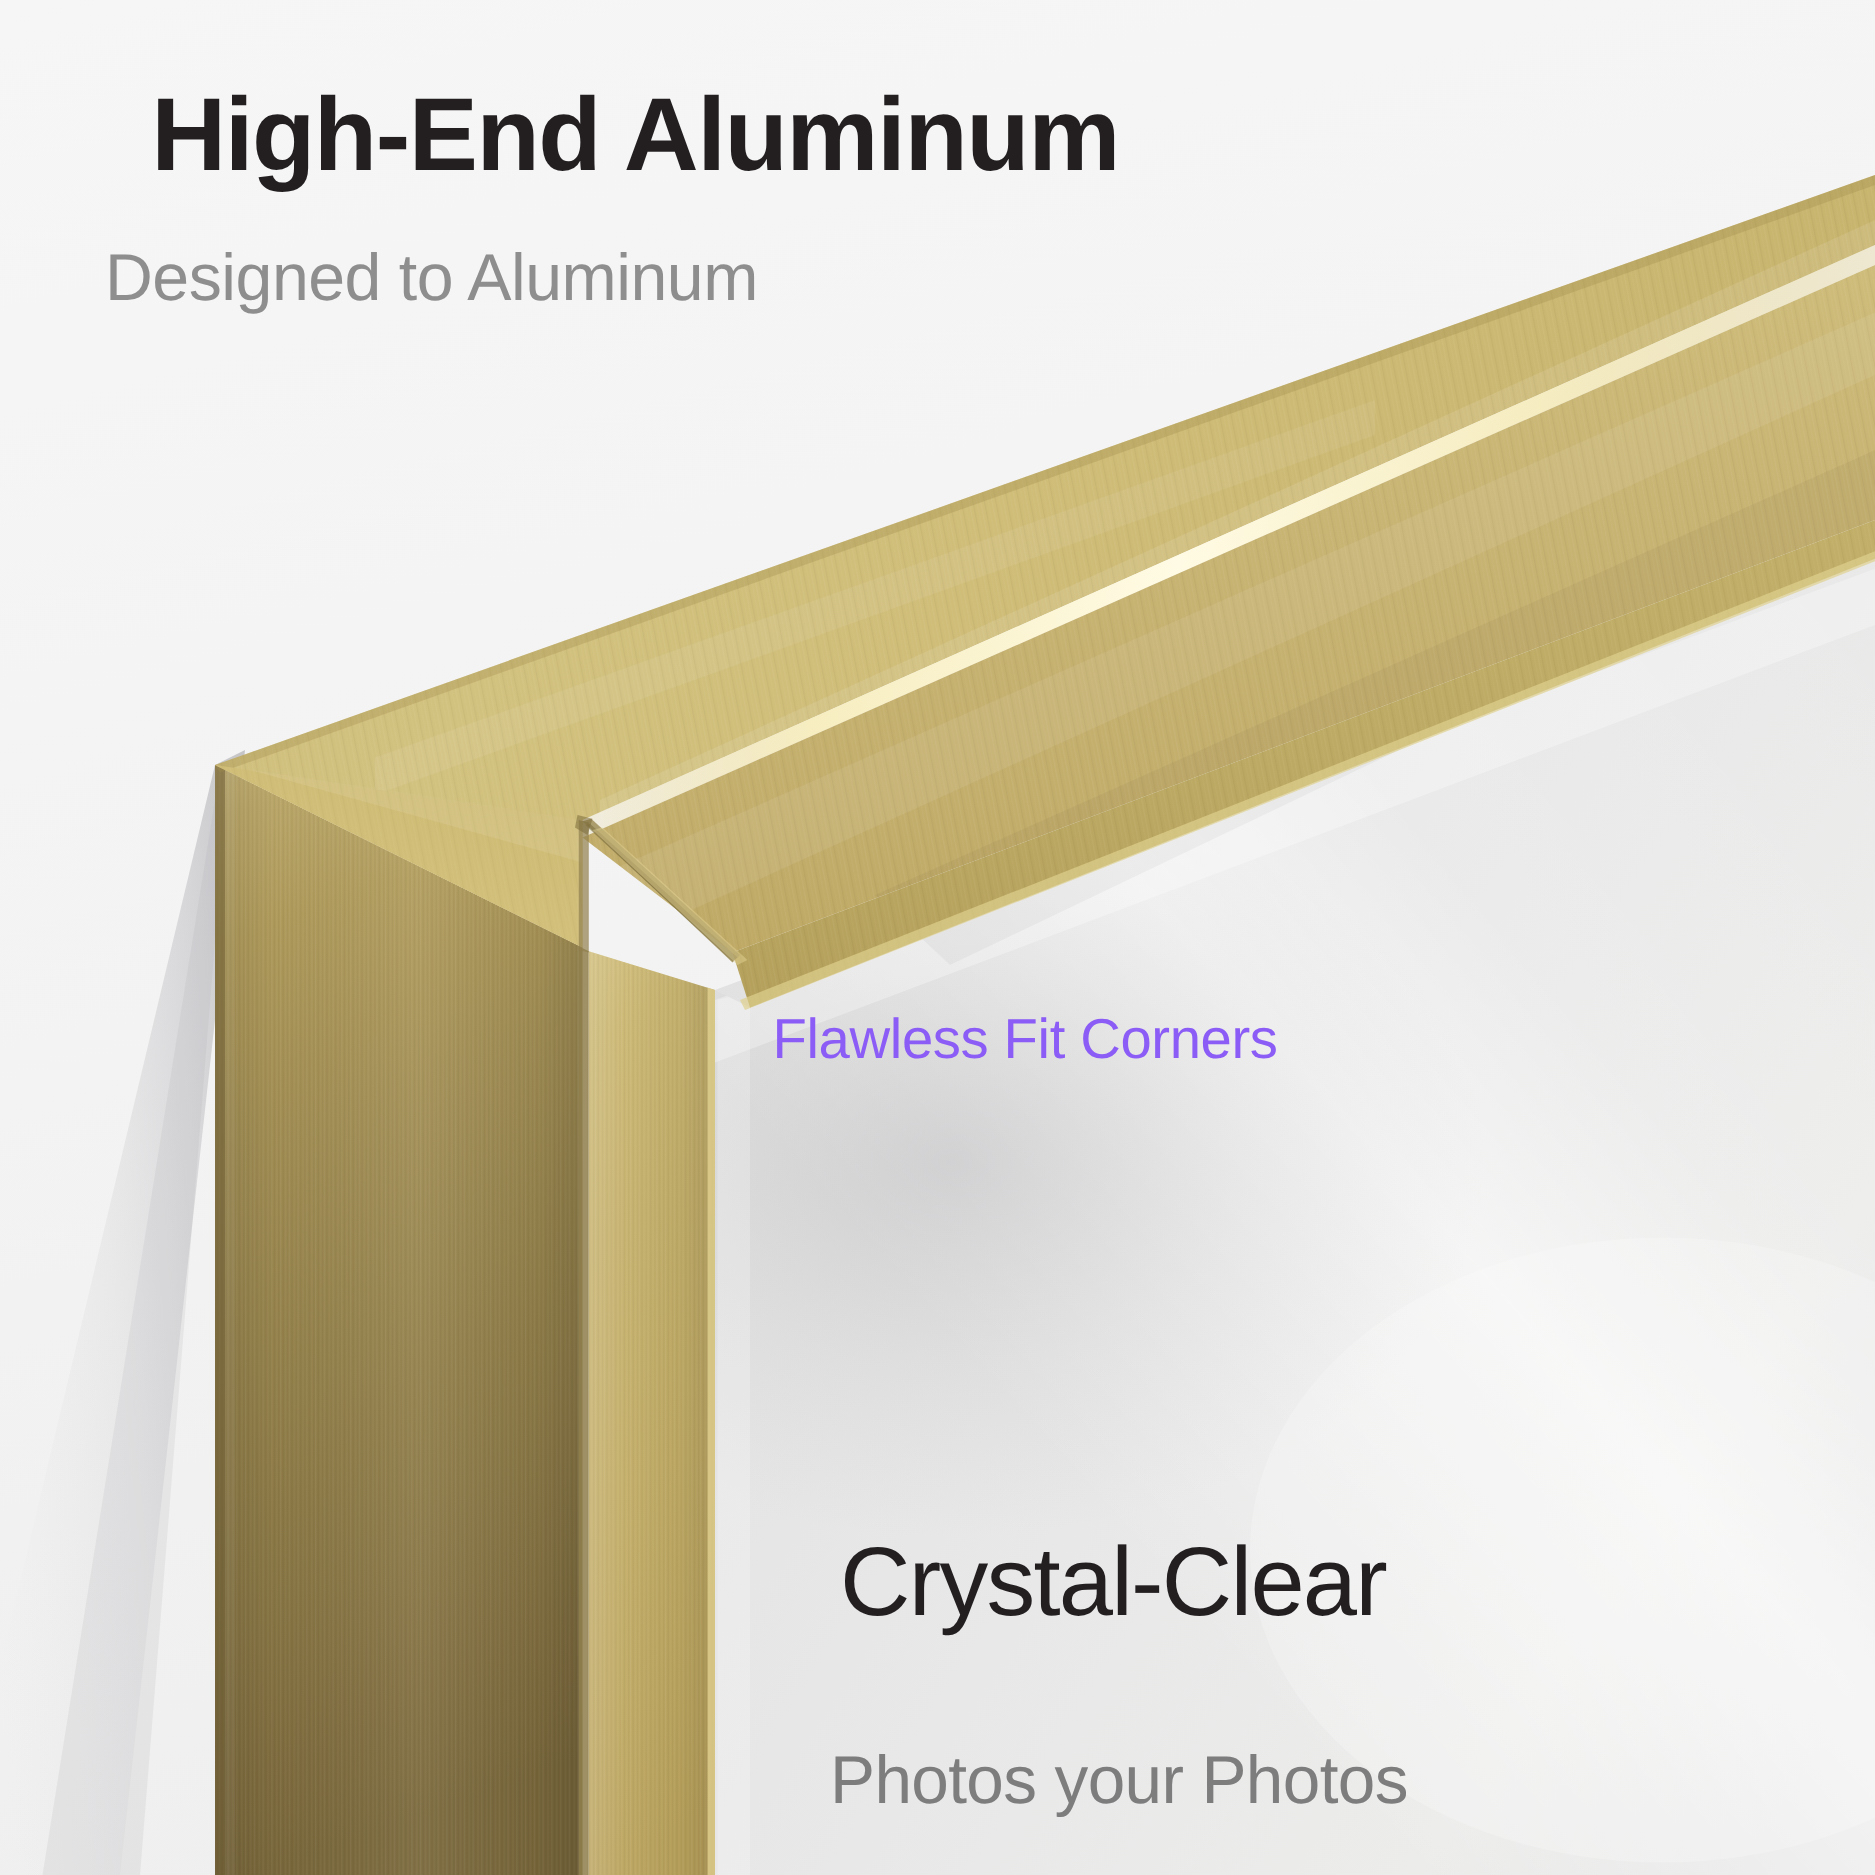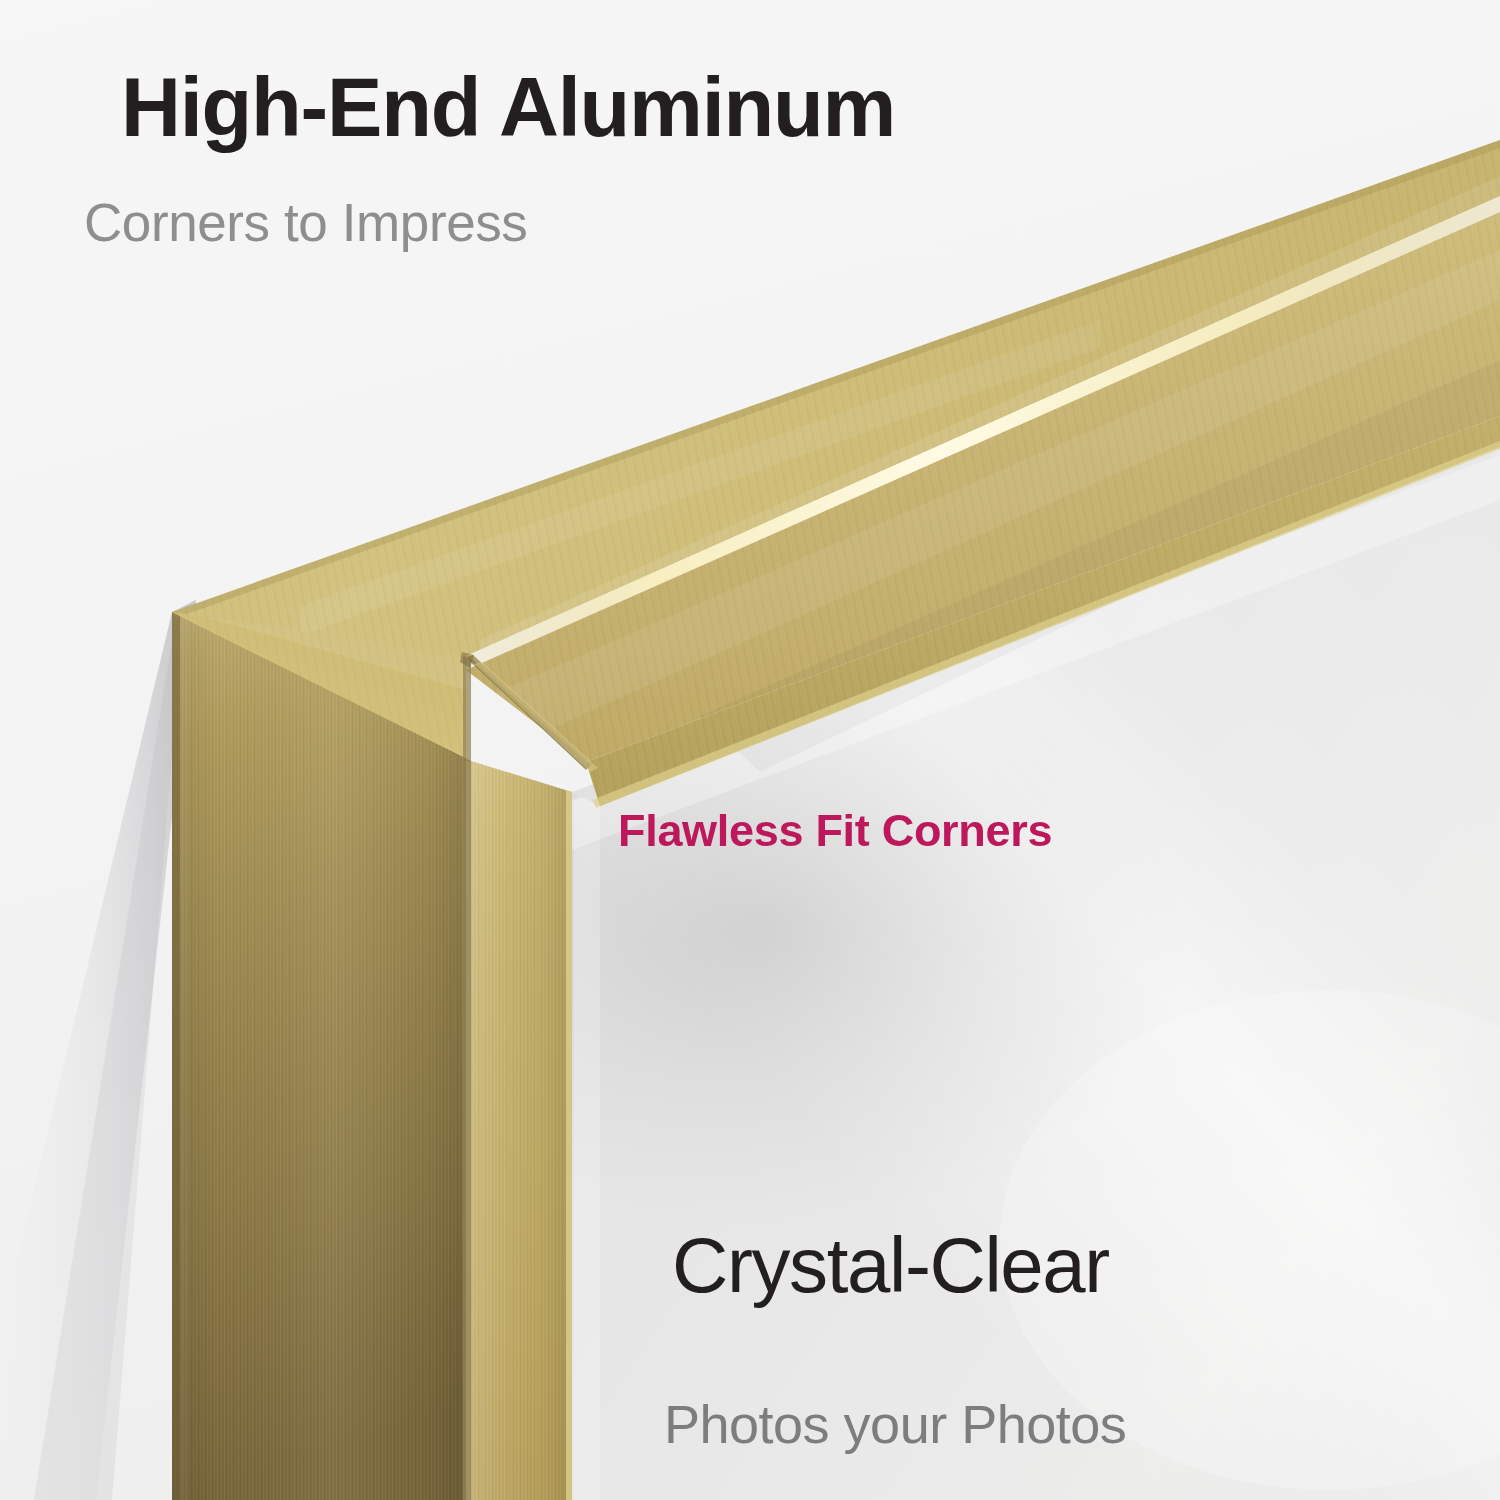--- a/index.html
+++ b/index.html
@@ -34,23 +34,23 @@
     left:84px; top:196px;
     font-size:53px;
     font-weight:400;
     letter-spacing:-0.4px;
     color:#8e8e8e;
     line-height:1.0;
   }
   #corner-label{
     left:618px; top:808px;
     font-size:45px;
-    font-weight:700;
+    font-weight:400;
     letter-spacing:-0.3px;
-    color:#be185d;
+    color:#8b5cf6;
     line-height:1.0;
   }
   #glass-title{
     left:672px; top:1008px;
     font-size:78px;
     font-weight:400;
     letter-spacing:-1.4px;
     color:#231f20;
     line-height:1.32;
   }
@@ -279,21 +279,21 @@
         <polygon points="462,655 470,657 470,1500 462,1500" fill="#ffffff" opacity="0.05"></polygon>
 
         <polygon points="462,652 474,655 470,668 460,662" fill="#7c6c3b" opacity="0.55"></polygon>
       </g>
 
     </svg>
   </div>
 
   <div class="txt" id="hdr-title">High-End Aluminum</div>
 
-  <div class="txt" id="hdr-sub">Corners to Impress</div>
+  <div class="txt" id="hdr-sub">Designed to Aluminum</div>
 
   <div class="txt" id="corner-label">Flawless Fit Corners</div>
 
   <div class="txt" id="glass-title">
     <div>Crystal-Clear</div>
     
   </div>
 
   <div class="txt" id="glass-sub">
     <div>Photos your Photos</div>

